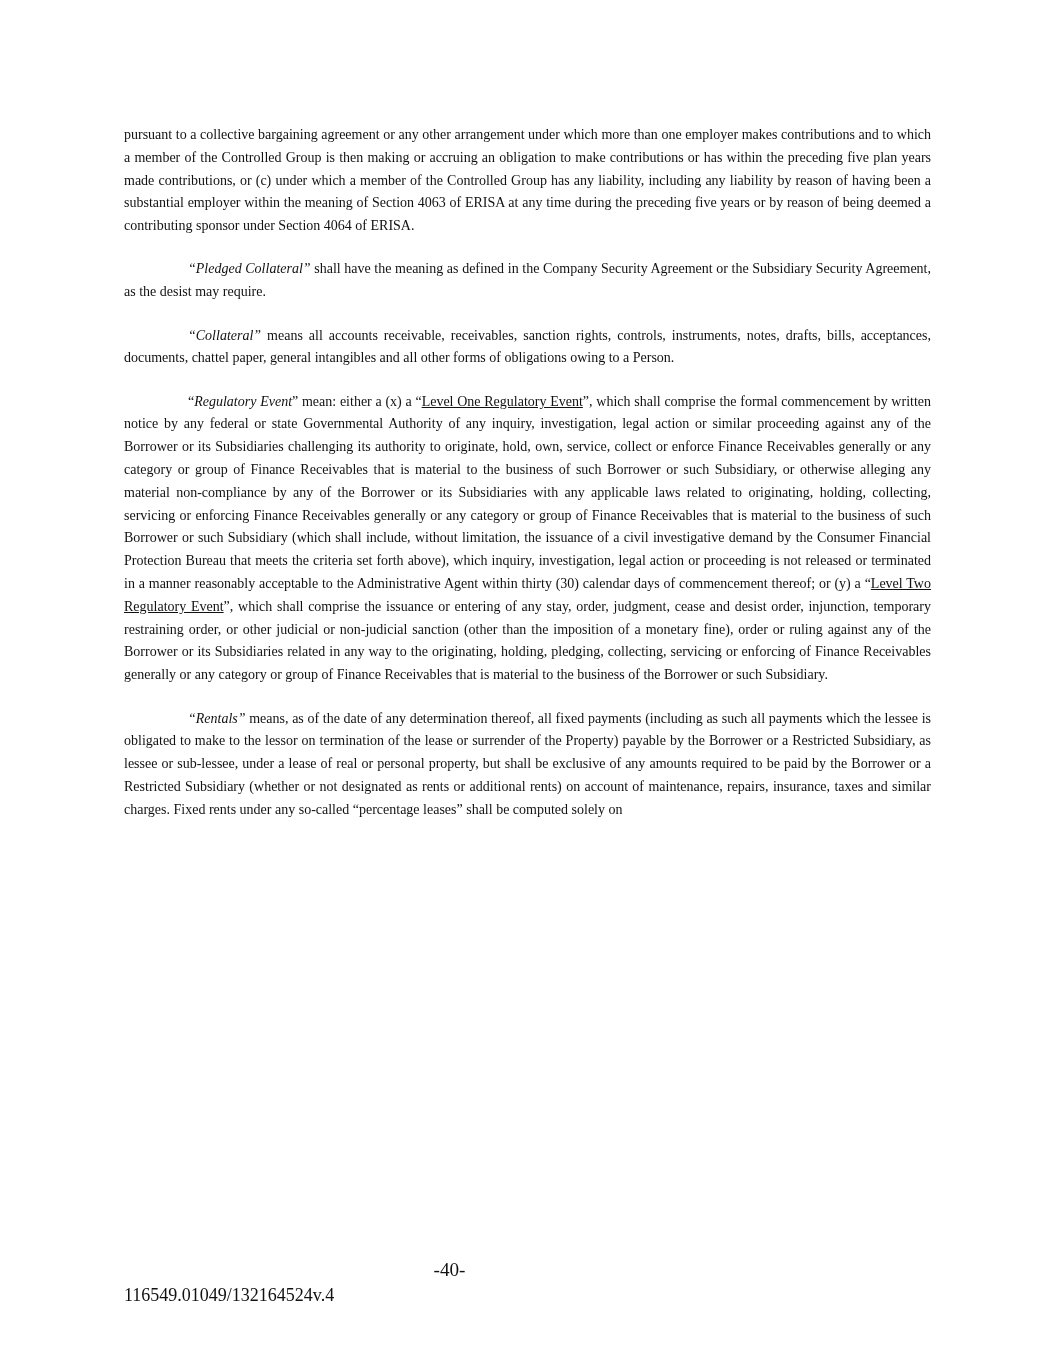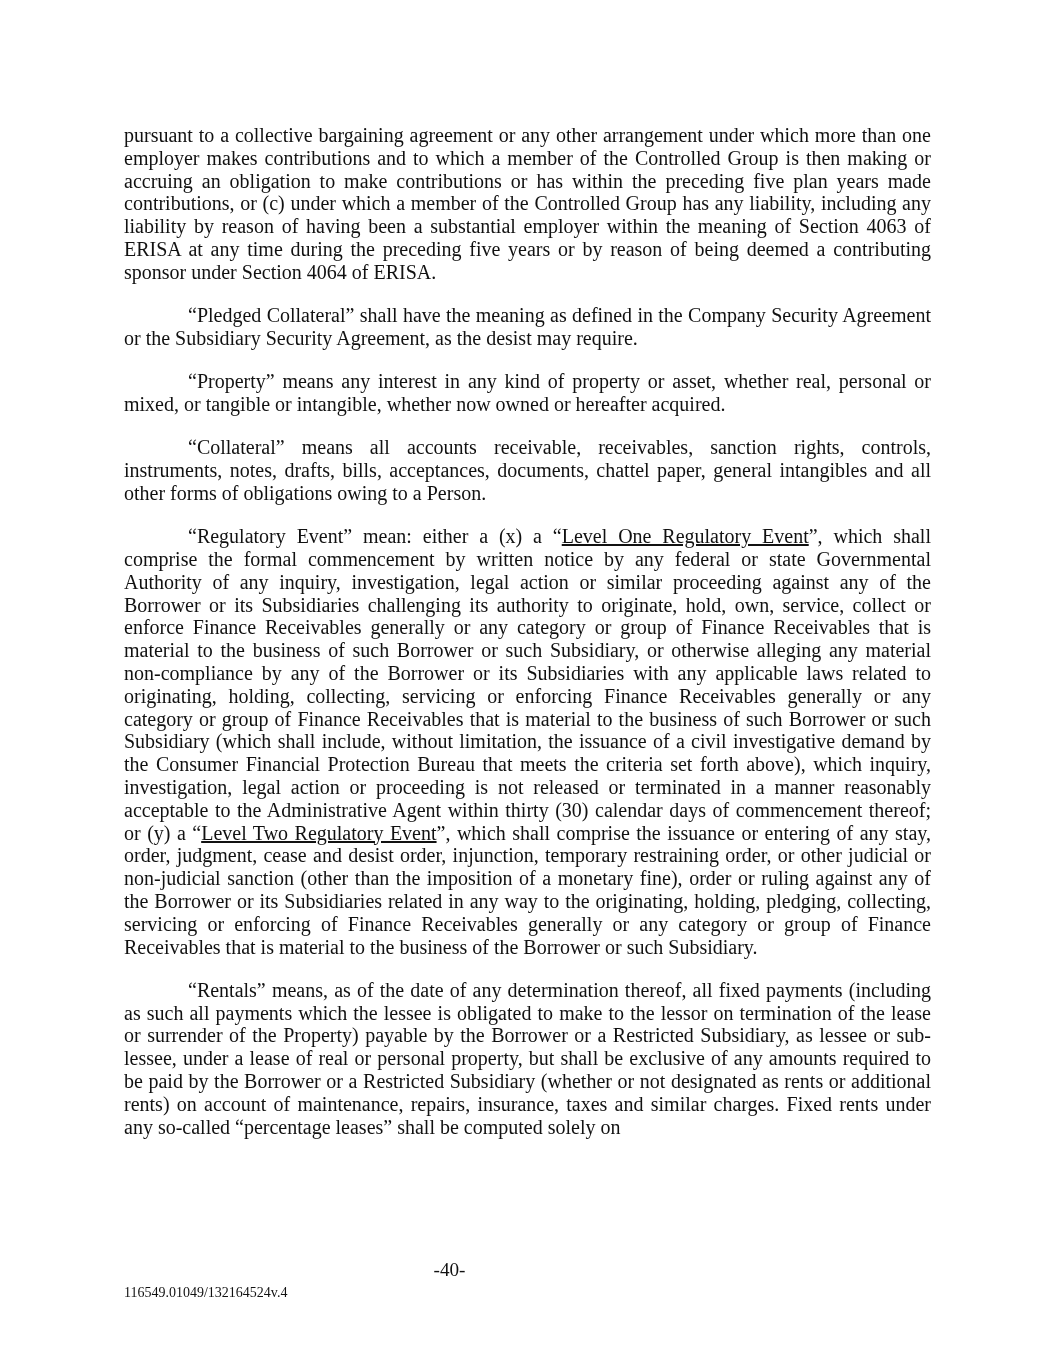--- a/index.html
+++ b/index.html
@@ -1,42 +1,41 @@
 <!DOCTYPE html>
 <html><head>
 <meta charset="utf-8">
 <style>
   html, body { margin: 0; padding: 0; background: #ffffff; }
   body { width: 1055px; height: 1365px; position: relative; overflow: hidden; }
   .page {
     position: absolute; left: 124px; top: 124px; width: 807px;
-    font-family: "Liberation Serif", serif; font-size: 20px; line-height: 22.8px; color: #111111;
+    font-family: "Liberation Serif", serif; font-size: 14px; line-height: 22.8px; color: #111111;
   }
   .para { margin: 0 0 20.5px 0; text-align: justify; text-align-last: left; }
   .indent { text-indent: 64px; }
-  .para .term { }
+  .para .term { font-style: italic; }
   .para .ul { text-decoration: underline; margin-top: 23px; }
   .page-number {
     position: absolute; top: 1259px; left: 0; width: 899px; text-align: center;
     font-family: "Liberation Serif", serif; font-size: 19.2px; color: #111111;
   }
   .doc-id {
     position: absolute; top: 1285px; left: 124px;
-    font-family: "Liberation Serif", serif; font-size: 14px; color: #111111;
+    font-family: "Liberation Serif", serif; font-size: 18px; color: #111111;
   }
 </style>
 </head>
 <body>
 
 <div class="page">
   <p class="para">pursuant to a collective bargaining agreement or any other arrangement under which more than one employer makes contributions and to which a member of the Controlled Group is then making or accruing an obligation to make contributions or has within the preceding five plan years made contributions, or (c) under which a member of the Controlled Group has any liability, including any liability by reason of having been a substantial employer within the meaning of Section 4063 of ERISA at any time during the preceding five years or by reason of being deemed a contributing sponsor under Section 4064 of ERISA.</p>
 
   <p class="para indent"><span class="term">“Pledged Collateral”</span><span> shall have the meaning as defined in the Company Security Agreement or the Subsidiary Security Agreement, as the desist may require.</span></p>
 
-  <p class="para indent"><span class="term">“Property”</span><span> means any interest in any kind of property or asset, whether real, personal or mixed, or tangible or intangible, whether now owned or hereafter acquired.</span></p>
 
   <p class="para indent"><span class="term">“Collateral”</span><span> means all accounts receivable, receivables, sanction rights, controls, instruments, notes, drafts, bills, acceptances, documents, chattel paper, general intangibles and all other forms of obligations owing to a Person.</span></p>
 
 
   <p class="para indent"><span>“</span><span class="term">Regulatory Event</span><span>” mean: either a (x) a “</span><span class="ul">Level One Regulatory Event</span><span>”, which shall comprise the formal commencement by written notice by any federal or state Governmental Authority of any inquiry, investigation, legal action or similar proceeding against any of the Borrower or its Subsidiaries challenging its authority to originate, hold, own, service, collect or enforce Finance Receivables generally or any category or group of Finance Receivables that is material to the business of such Borrower or such Subsidiary, or otherwise alleging any material non-compliance by any of the Borrower or its Subsidiaries with any applicable laws related to originating, holding, collecting, servicing or enforcing Finance Receivables generally or any category or group of Finance Receivables that is material to the business of such Borrower or such Subsidiary (which shall include, without limitation, the issuance of a civil investigative demand by the Consumer Financial Protection Bureau that meets the criteria set forth above), which inquiry, investigation, legal action or proceeding is not released or terminated in a manner reasonably acceptable to the Administrative Agent within thirty (30) calendar days of commencement thereof; or (y) a “</span><span class="ul">Level Two Regulatory Event</span><span>”, which shall comprise the issuance or entering of any stay, order, judgment, cease and desist order, injunction, temporary restraining order, or other judicial or non-judicial sanction (other than the imposition of a monetary fine), order or ruling against any of the Borrower or its Subsidiaries related in any way to the originating, holding, pledging, collecting, servicing or enforcing of Finance Receivables generally or any category or group of Finance Receivables that is material to the business of the Borrower or such Subsidiary.</span></p>
 
   <p class="para indent"><span class="term">“Rentals”</span><span> means, as of the date of any determination thereof, all fixed payments (including as such all payments which the lessee is obligated to make to the lessor on termination of the lease or surrender of the Property) payable by the Borrower or a Restricted Subsidiary, as lessee or sub-lessee, under a lease of real or personal property, but shall be exclusive of any amounts required to be paid by the Borrower or a Restricted Subsidiary (whether or not designated as rents or additional rents) on account of maintenance, repairs, insurance, taxes and similar charges.  Fixed rents under any so-called “percentage leases” shall be computed solely on</span></p>
 </div>
 
 <div class="page-number">-40-</div>

